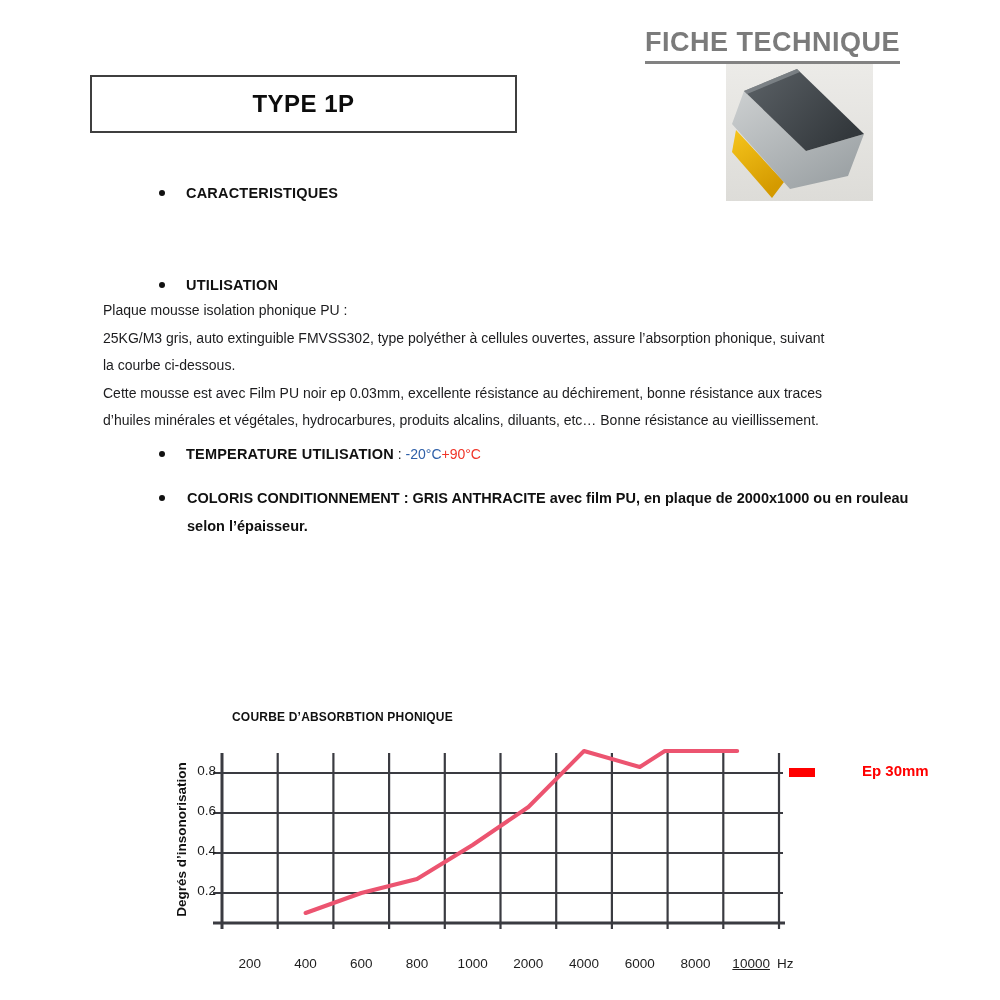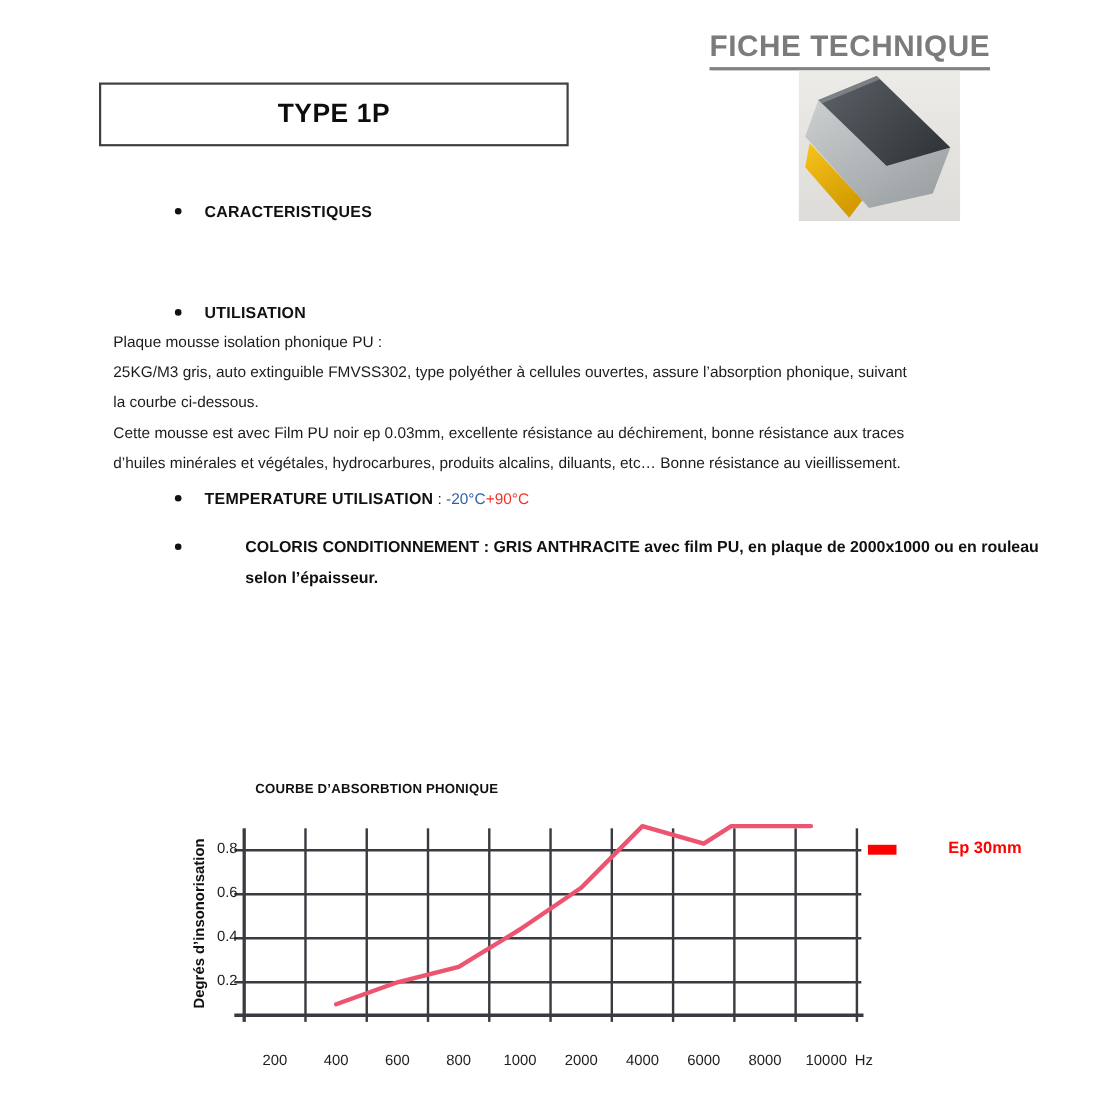--- a/index.html
+++ b/index.html
@@ -22,21 +22,21 @@
   .bullet{position:absolute;left:159px;white-space:nowrap;}
   .dot{display:inline-block;width:6px;height:6px;border-radius:50%;background:#111;
        vertical-align:middle;margin-right:21px;margin-top:-2px;}
   .bh{font-size:14.5px;font-weight:bold;color:#111;letter-spacing:.2px;}
   .para{position:absolute;left:103px;font-size:14px;line-height:27.5px;color:#1c1c1e;}
   .para div{white-space:nowrap;}
   .temp-cold{color:#2e5fa8;font-size:14px;}
   .temp-hot{color:#f03428;font-size:14px;}
   .sep{font-weight:normal;font-size:14px;color:#1c1c1e;}
   .boldpara{position:absolute;left:187px;font-size:14.5px;font-weight:bold;line-height:27.5px;color:#111;}
-  .boldpara div{white-space:nowrap;margin-left:36px;}
+  .boldpara div{white-space:nowrap;}
 
   
   .chart-title{position:absolute;left:232px;top:710px;font-size:12px;font-weight:bold;color:#111;letter-spacing:.2px;}
   #chartsvg{position:absolute;left:0;top:0;width:1000px;height:1000px;}
   .ylab{position:absolute;left:86px;top:832px;width:190px;text-align:center;
         transform:rotate(-90deg);font-size:13.5px;font-weight:bold;color:#111;}
   .xtick{position:absolute;top:956px;transform:translateX(-50%);font-size:13.5px;color:#1e1e1e;}
   .ytick{position:absolute;left:176px;width:40px;text-align:right;font-size:13.5px;color:#1e1e1e;
          height:20px;line-height:20px;}
   .hz{position:absolute;left:777px;top:956px;font-size:13.5px;color:#1e1e1e;}
@@ -134,21 +134,21 @@
   <div>
       <span class="xtick" style="left: 249.85px;">200</span>
       <span class="xtick" style="left: 305.55px;">400</span>
       <span class="xtick" style="left: 361.25px;">600</span>
       <span class="xtick" style="left: 416.95px;">800</span>
       <span class="xtick" style="left: 472.65px;">1000</span>
       <span class="xtick" style="left: 528.35px;">2000</span>
       <span class="xtick" style="left: 584.05px;">4000</span>
       <span class="xtick" style="left: 639.75px;">6000</span>
       <span class="xtick" style="left: 695.45px;">8000</span>
-      <span class="xtick" style="left: 751.15px;">10000</span>
+      <span class="xtick" style="left: 751.15px; text-decoration: underline;">10000</span>
     </div>
   <div>
       <span class="ytick" style="top: 881px;">0.2</span>
       <span class="ytick" style="top: 841px;">0.4</span>
       <span class="ytick" style="top: 801px;">0.6</span>
       <span class="ytick" style="top: 761px;">0.8</span>
     </div>
   <span class="hz">Hz</span>
 
   <div class="legend-swatch"></div>

